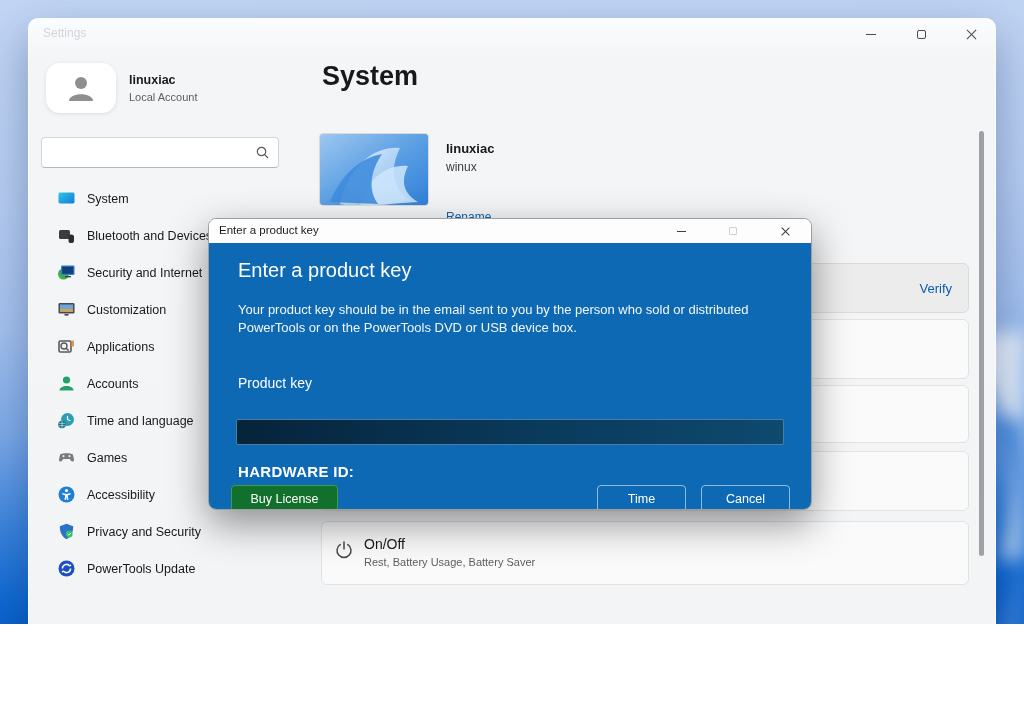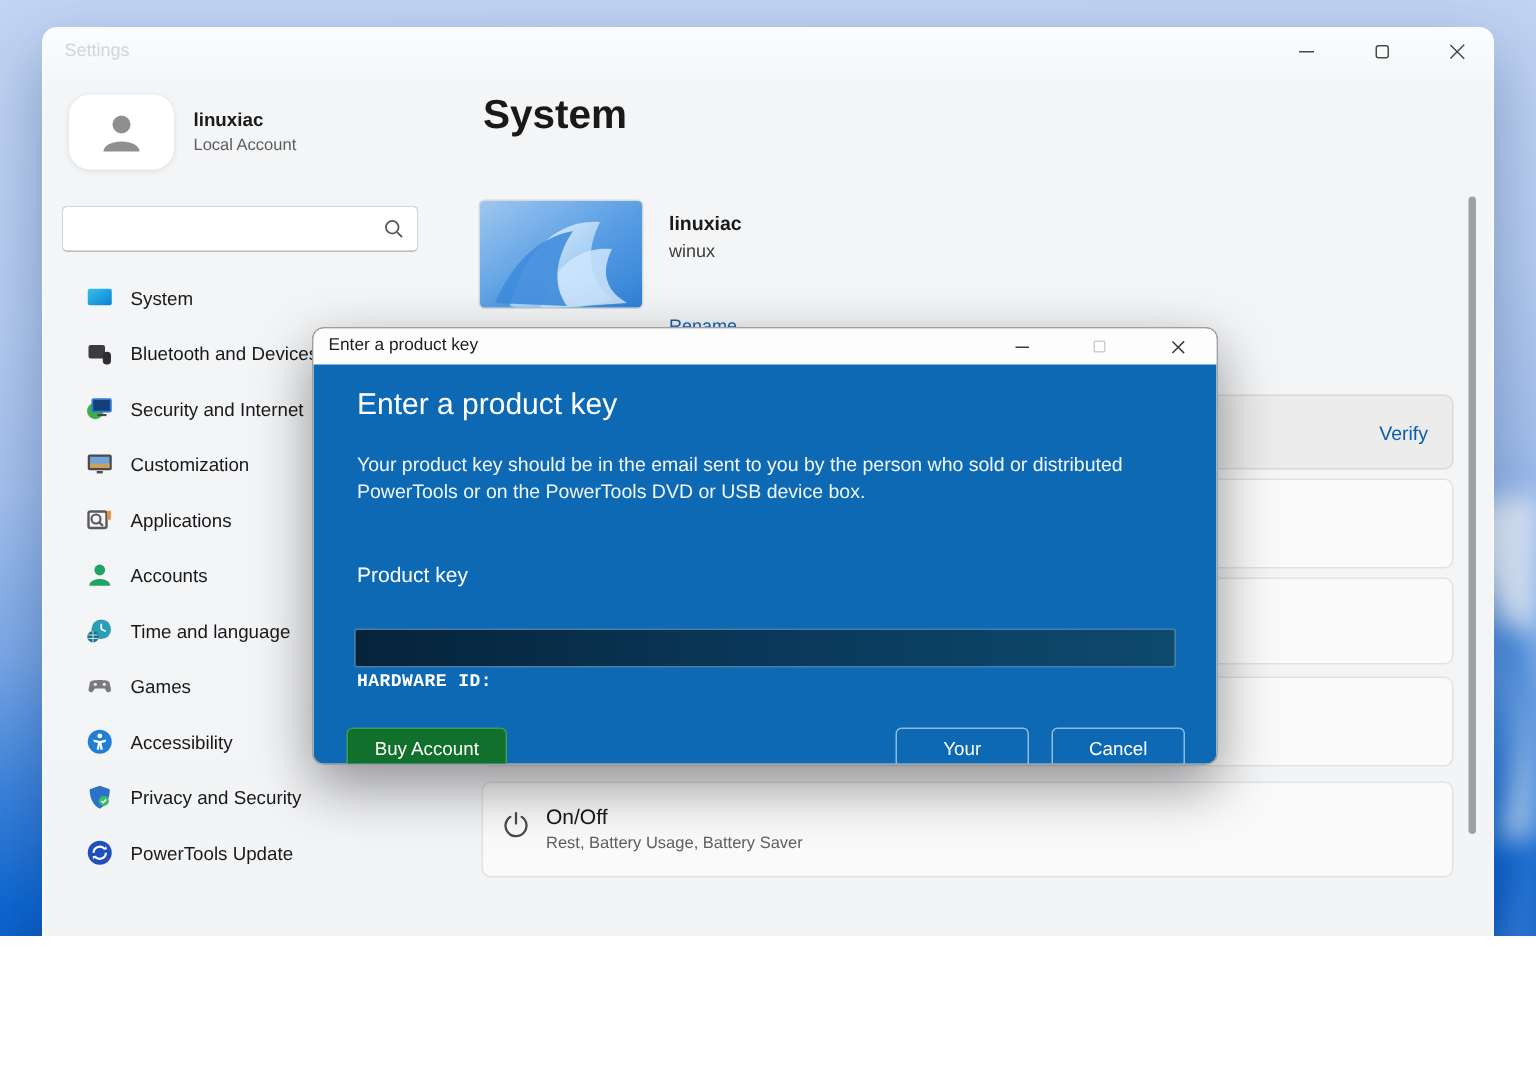--- a/index.html
+++ b/index.html
@@ -104,21 +104,21 @@
   .dlg-body { position:relative; height:268px; background:#0d69b4; }
   .dlg-heading { position:absolute; left:29px; top:16px; font-size:20px; font-weight:400; color:#fff; }
   .dlg-text { position:absolute; left:29px; top:58px; width:546px; font-size:13px; line-height:1.42; color:#f2f7fb; }
   .pk-label { position:absolute; left:29px; top:132px; font-size:14px; color:#fff; }
   .pk-input {
     position:absolute; left:27px; top:176px; width:548px; height:26px;
     background:linear-gradient(90deg,#06233a 0%,#0a3a5c 55%,#0d4a6e 100%);
     border:1px solid #4d7da1; border-radius:2px; outline:none; color:#fff;
     font-size:13px; padding:0 8px; font-family:"Liberation Sans",sans-serif;
   }
-  .hwid-label { position:absolute; left:29px; top:204px; font-size:12px; font-weight:bold; letter-spacing:.3px; color:#fff;font-family:Liberation Mono, monospace; }
+  .hwid-label { position:absolute; left:29px; top:220px; font-size:15px; font-weight:bold; letter-spacing:.3px; color:#fff; }
   .btn { position:absolute; top:242px; height:27px; border-radius:4px; font-size:12.5px; cursor:pointer; display:flex; align-items:center; justify-content:center; font-family:"Liberation Sans",sans-serif; }
   .btn-buy { left:22px; width:107px; background:#11702b; border:1px solid #3f9b51; color:#fff; }
   .btn-next { left:388px; width:89px; background:transparent; border:1px solid rgba(255,255,255,.55); color:#fff; }
   .btn-cancel { left:492px; width:89px; background:transparent; border:1px solid rgba(255,255,255,.55); color:#fff;text-align:center; }
 </style>
 </head>
 <body>
 
 <div class="desktop">
 
@@ -344,20 +344,20 @@
     </div>
 
     <div class="dlg-body">
       <h2 class="dlg-heading">Enter a product key</h2>
       <p class="dlg-text">Your product key should be in the email sent to you by the person who sold or distributed PowerTools or on the PowerTools DVD or USB device box.</p>
 
       <span class="pk-label">Product key</span>
       <input class="pk-input" value="" style="">
       <span class="hwid-label">HARDWARE ID:</span>
 
-      <button class="btn btn-buy">Buy Account</button>
-      <button class="btn btn-next">Your</button>
+      <button class="btn btn-buy">Buy License</button>
+      <button class="btn btn-next">Time</button>
       <button class="btn btn-cancel">Cancel</button>
     </div>
 
   </div>
 
 </div>
 
 </body></html>

